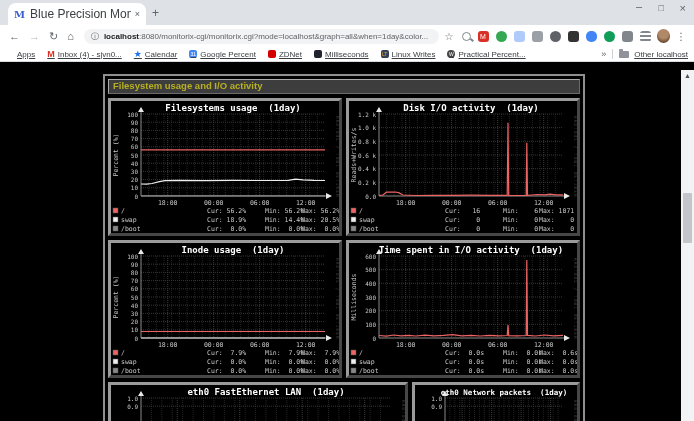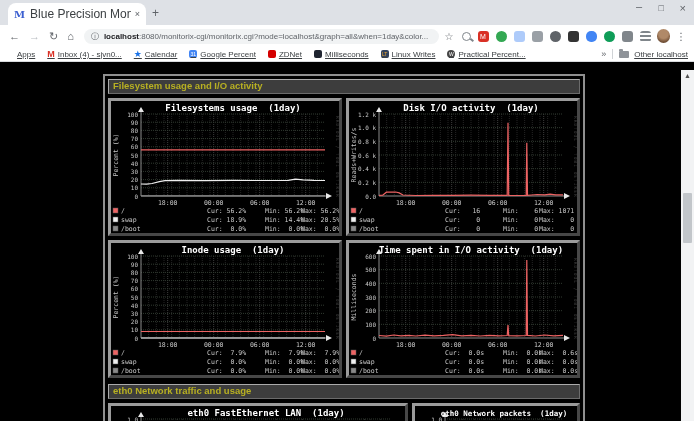--- a/index.html
+++ b/index.html
@@ -465,21 +465,20 @@
             <text x="154" y="121" class="t-leg">Min:  0.0s</text>
             <text x="190" y="121" class="t-leg">Max:  0.0s</text>
             <rect x="2" y="125" width="5" height="5" fill="#888888" stroke="#555" stroke-width="0.5"></rect>
             <text x="10" y="130" class="t-leg">/boot</text>
             <text x="96" y="130" class="t-leg">Cur:  0.0s</text>
             <text x="154" y="130" class="t-leg">Min:  0.0s</text>
             <text x="190" y="130" class="t-leg">Max:  0.0s</text>
           </svg>
         </div>
     </div>
-    <div class="sec-title second">eth0 Network traffic and usage</div>
     <div class="grid2">
       <div class="gbox" style="width:300px">
           <svg width="294" height="132" viewBox="0 0 294 132">
             <line x1="40.416666666666664" y1="13" x2="40.416666666666664" y2="95" stroke="#242424" stroke-width="1" stroke-dasharray="1,1"></line>
             <line x1="50.83333333333333" y1="13" x2="50.83333333333333" y2="95" stroke="#242424" stroke-width="1" stroke-dasharray="1,1"></line>
             <line x1="61.25" y1="13" x2="61.25" y2="95" stroke="#242424" stroke-width="1" stroke-dasharray="1,1"></line>
             <line x1="71.66666666666666" y1="13" x2="71.66666666666666" y2="95" stroke="#242424" stroke-width="1" stroke-dasharray="1,1"></line>
             <line x1="82.08333333333334" y1="13" x2="82.08333333333334" y2="95" stroke="#242424" stroke-width="1" stroke-dasharray="1,1"></line>
             <line x1="92.5" y1="13" x2="92.5" y2="95" stroke="#242424" stroke-width="1" stroke-dasharray="1,1"></line>
             <line x1="102.91666666666667" y1="13" x2="102.91666666666667" y2="95" stroke="#242424" stroke-width="1" stroke-dasharray="1,1"></line>

